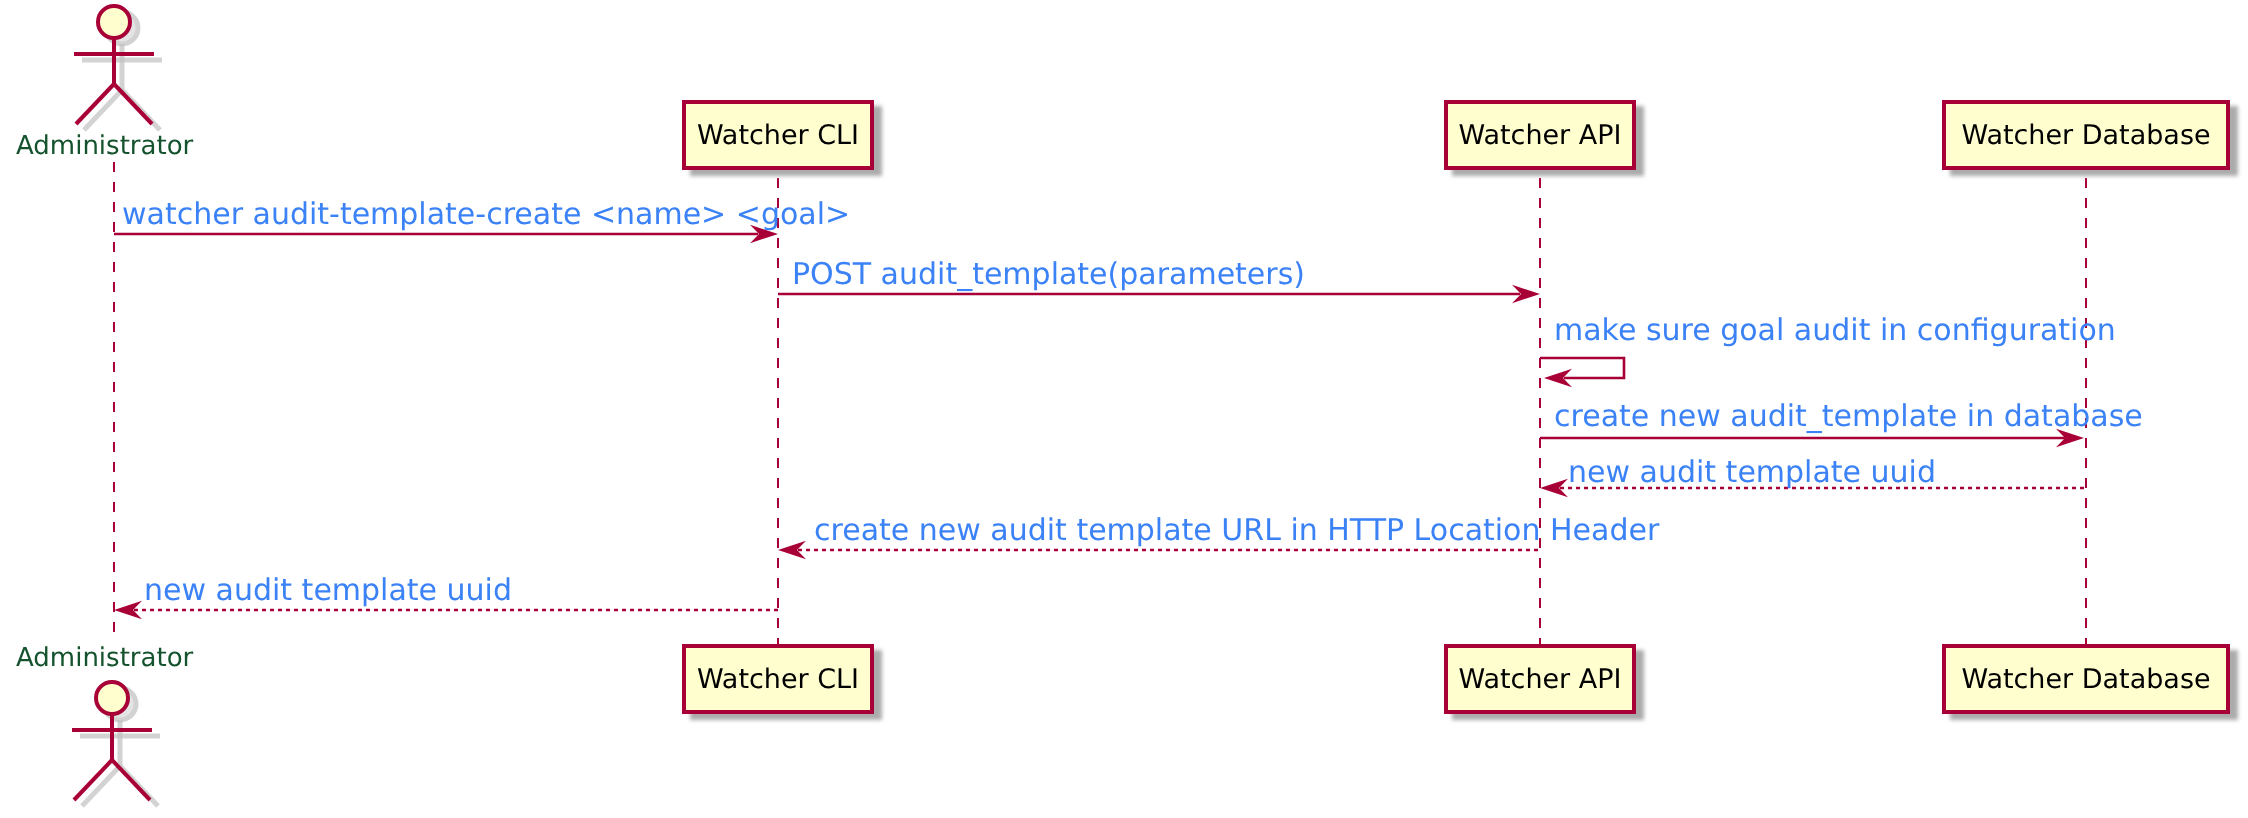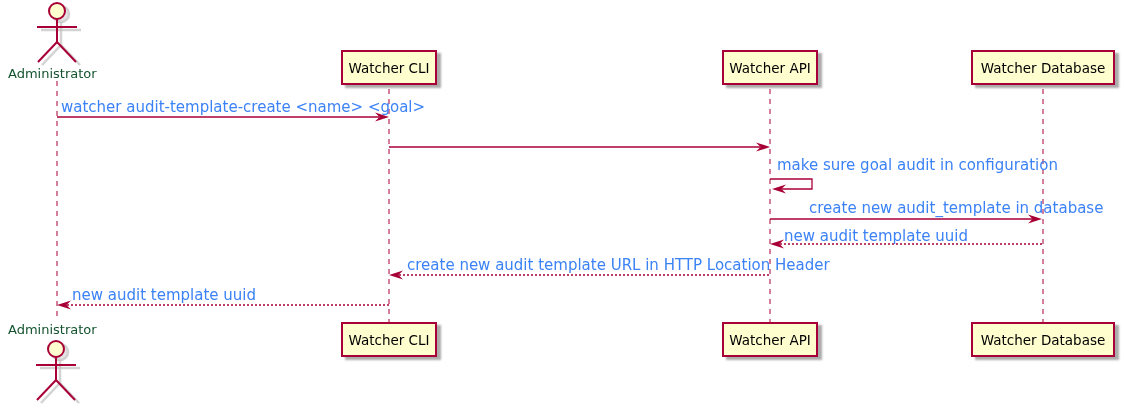--- a/index.html
+++ b/index.html
@@ -126,19 +126,20 @@
     <span>Watcher CLI</span>
   </div>
   <div class="participant" style="left:722px; top:322px; width:96px;">
     <span>Watcher API</span>
   </div>
   <div class="participant" style="left:971px; top:322px; width:144px;">
     <span>Watcher Database</span>
   </div>
 
   <div class="msg-label" style="left:61px;  top:100px;">watcher audit-template-create &lt;name&gt; &lt;goal&gt;</div>
+  <div class="msg-label" style="left:396px; top:130px;">POST audit_template(parameters)</div>
   <div class="msg-label" style="left:777px; top:158px;">make sure goal audit in configuration</div>
-  <div class="msg-label" style="left:777px; top:201px;margin-left:32px;">create new audit_template in database</div>
+  <div class="msg-label" style="left:777px; top:201px;">create new audit_template in database</div>
   <div class="msg-label" style="left:784px; top:229px;">new audit template uuid</div>
   <div class="msg-label" style="left:407px; top:258px;">create new audit template URL in HTTP Location Header</div>
   <div class="msg-label" style="left:72px;  top:288px;">new audit template uuid</div>
 
 </div>
 
 </body></html>

